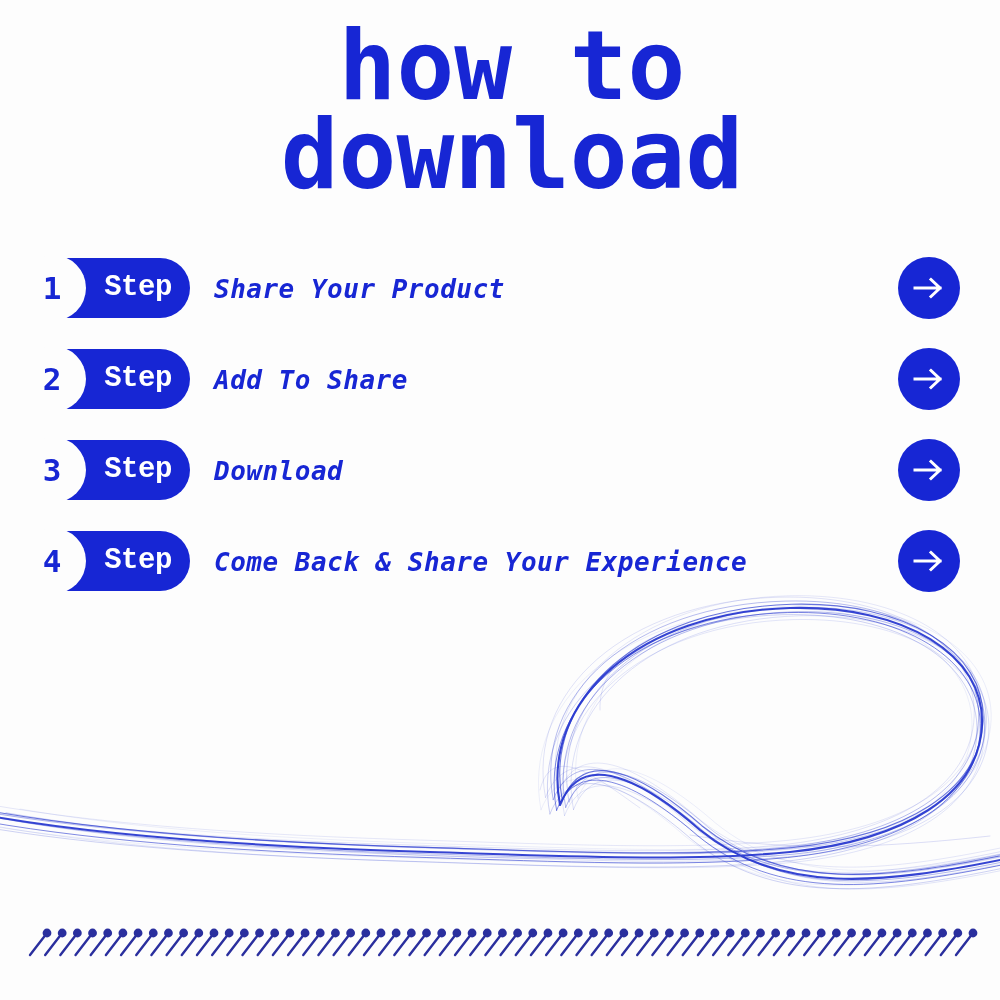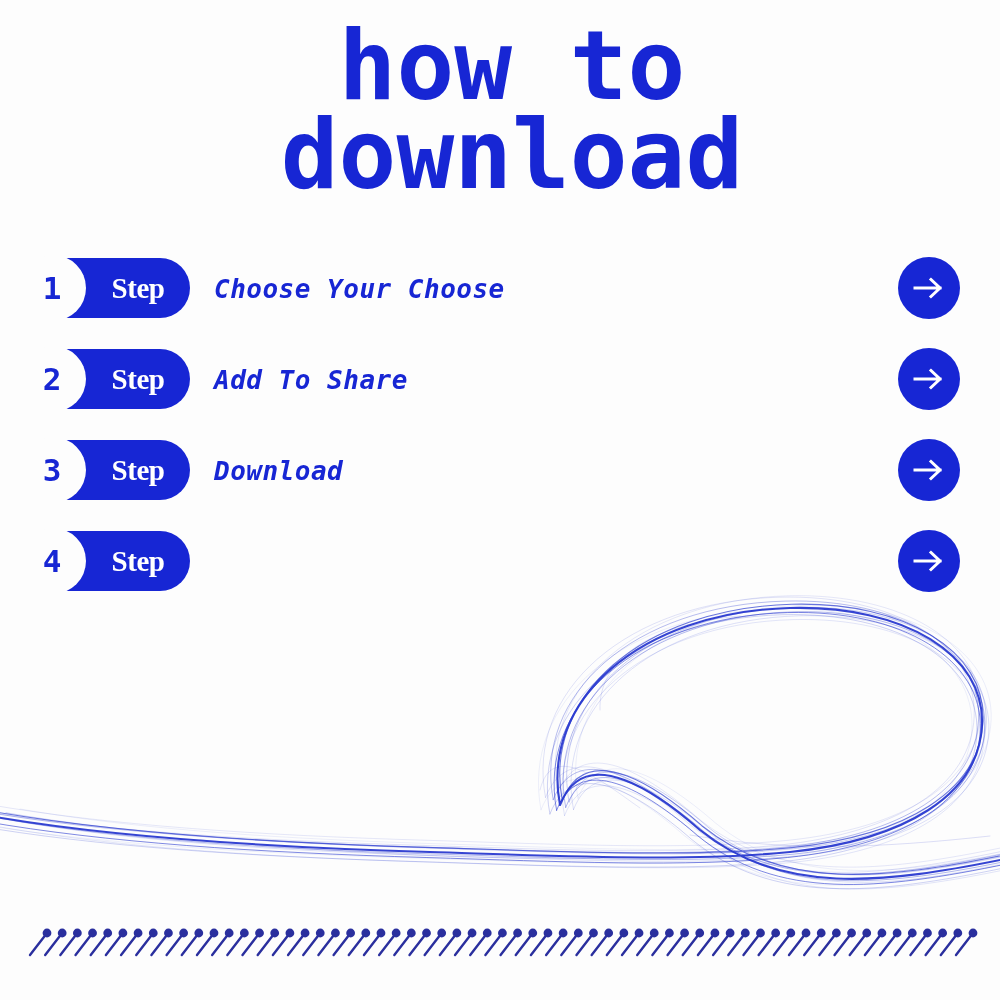--- a/index.html
+++ b/index.html
@@ -99,21 +99,21 @@
   }
   .step-word {
     position: absolute;
     left: 86px;
     top: 0;
     width: 104px;
     height: 60px;
     line-height: 60px;
     text-align: center;
     color: #ffffff;
-    font-family: Liberation Serif, serif;
+    font-family: Liberation Mono, monospace;
     font-weight: bold;
     font-size: 29px;
     letter-spacing: -0.5px;
     z-index: 4;
     user-select: none;
   }
 
   .step-title {
     position: absolute;
     left: 214px;
@@ -177,21 +177,21 @@
     <span class="title-line title-line-2">download</span>
   </div>
 
   <div class="steps">
 
     <div class="step-row">
       <div class="step-pill"></div>
       <div class="step-notch"></div>
       <div class="step-num">1</div>
       <div class="step-word">Step</div>
-      <div class="step-title">Choose Your Choose</div>
+      <div class="step-title">Share Your Product</div>
       <div class="step-arrow">
         <span>
           <svg width="34" height="24" viewBox="0 0 34 24">
             <path d="M3 12 H28 M19 3.5 L28 12 L19 20.5" fill="none" stroke="#ffffff" stroke-width="3" stroke-linecap="square" stroke-linejoin="miter"></path>
           </svg>
         </span>
       </div>
     </div>
 
     <div class="step-row">
@@ -222,20 +222,21 @@
           </svg>
         </span>
       </div>
     </div>
 
     <div class="step-row">
       <div class="step-pill"></div>
       <div class="step-notch"></div>
       <div class="step-num">4</div>
       <div class="step-word">Step</div>
+      <div class="step-title">Come Back &amp; Share Your Experience</div>
       <div class="step-arrow">
         <span>
           <svg width="34" height="24" viewBox="0 0 34 24">
             <path d="M3 12 H28 M19 3.5 L28 12 L19 20.5" fill="none" stroke="#ffffff" stroke-width="3" stroke-linecap="square" stroke-linejoin="miter"></path>
           </svg>
         </span>
       </div>
     </div>
 
   </div>

